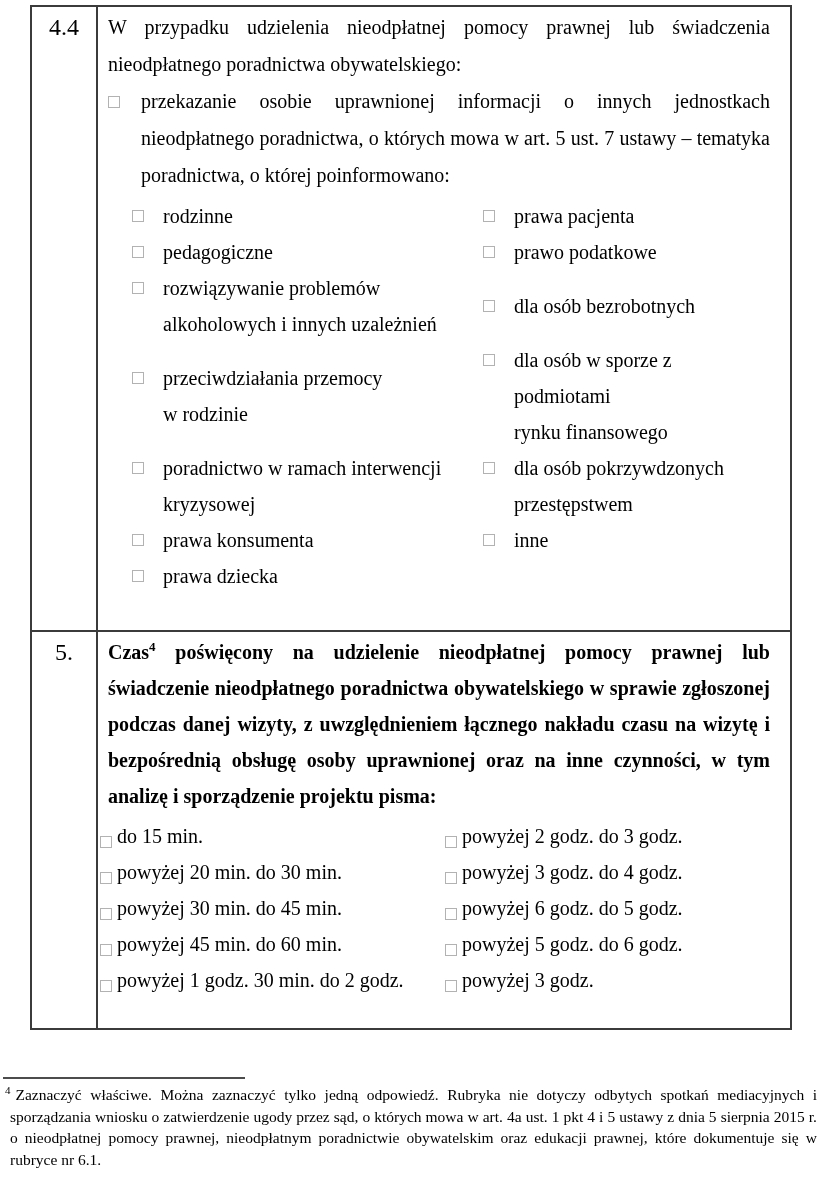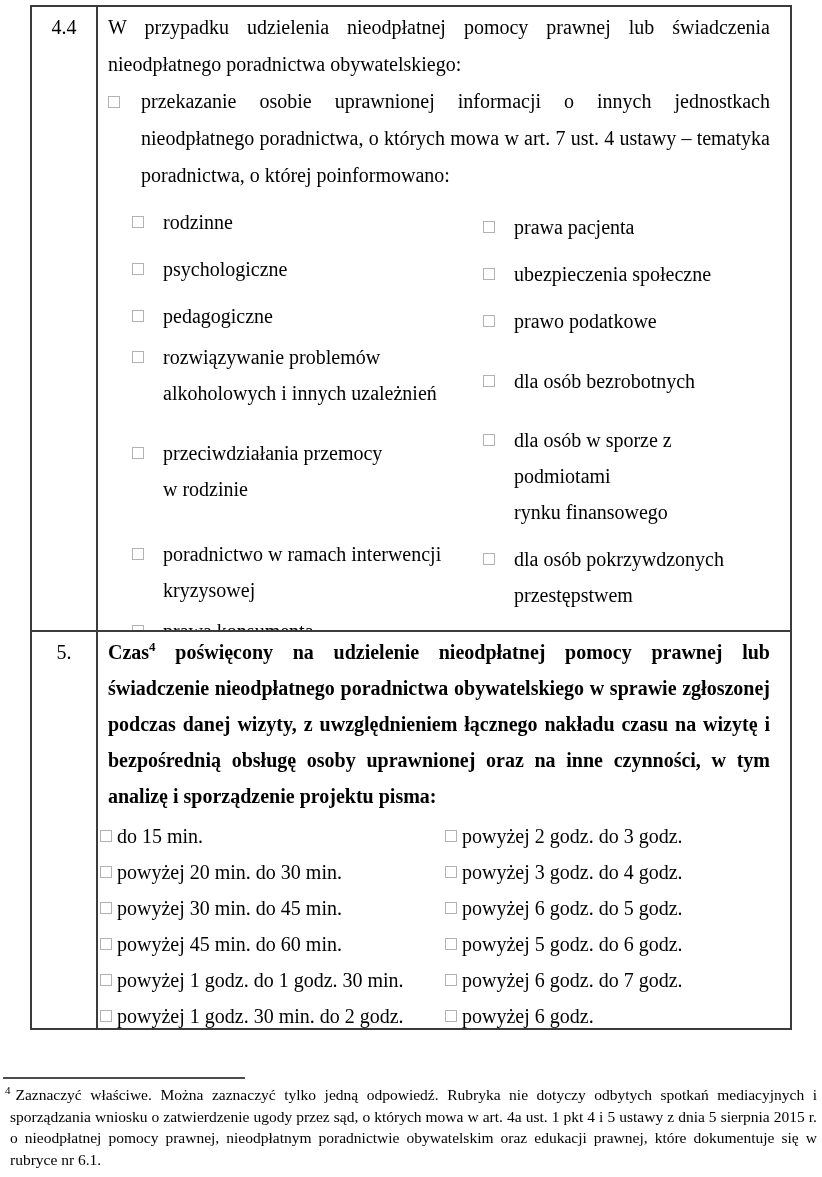--- a/index.html
+++ b/index.html
@@ -20,21 +20,21 @@
   }
   .trow { display: flex; box-sizing: border-box; }
   .trow-44 { height: 625px; border-bottom: 2px solid #3b3b3b; }
   .trow-5  { height: 396px; }
   .num-cell {
     flex: 0 0 66px;
     width: 66px;
     border-right: 2px solid #3b3b3b;
     box-sizing: border-box;
     text-align: center;
-    font-size: 20px;
+    font-size: 24px;
     line-height: 37px;
     padding-top: 2px;
   }
   .content-cell {
     flex: 1;
     box-sizing: border-box;
     padding: 2px 20px 0 10px;
     font-size: 20px;
     overflow: hidden;
   }
@@ -47,27 +47,27 @@
     flex: 0 0 10px;
   }
   .hang-item { display: flex; line-height: 37px; }
   .hang-item .cb { margin-top: 13px; }
   .hang-item .hang-text { flex: 1; margin-left: 21px; text-align: justify; }
   .topics { margin-top: 4px; }
   .topic-row { display: flex; align-items: center; }
   .topic-item { display: flex; line-height: 36px; align-items: flex-start; }
   .topic-item .cb { margin-top: 12px; }
   .topic-item.t-left { margin-left: 24px; width: 351px; flex-shrink: 0; box-sizing: border-box; }
-  .topic-item.t-right { flex: 1; margin-top: 11px; }
+  .topic-item.t-right { flex: 1; }
   .topic-label { margin-left: 19px; white-space: pre-line; }
   .heading { font-weight: bold; text-align: justify; line-height: 36px; }
   sup.fn-ref { font-size: 13px; vertical-align: super; line-height: 0; }
   .durations { margin-top: 4px; margin-left: -8px; }
   .duration-row { display: flex; }
-  .duration-item { display: flex; line-height: 36px; align-items: flex-start; }
+  .duration-item { display: flex; line-height: 36px; align-items: center; }
   .duration-item .cb { margin-top: 12px; }
   .duration-item.d-left { width: 345px; flex-shrink: 0; box-sizing: border-box; }
   .duration-item.d-right { flex: 1; }
   .duration-label { margin-left: 5px; }
   .footnote {
     position: absolute;
     left: 3px; top: 1077px;
     width: 814px;
     font-size: 15.5px;
   }
@@ -90,46 +90,36 @@
 <body>
 
 <div class="form-table">
 
   <div class="trow trow-44">
     <div class="num-cell">4.4</div>
     <div class="content-cell">
       <div class="intro">W przypadku udzielenia nieodpłatnej pomocy prawnej lub świadczenia nieodpłatnego poradnictwa obywatelskiego:</div>
       <div class="hang-item">
         <span class="cb"></span>
-        <div class="hang-text">przekazanie osobie uprawnionej informacji o innych jednostkach nieodpłatnego poradnictwa, o których mowa w art. 7 ust. 4 ustawy – tematyka poradnictwa, o której poinformowano:</div>
+        <div class="hang-text">przekazanie osobie uprawnionej informacji o innych jednostkach nieodpłatnego poradnictwa, o których mowa w art. 5 ust. 7 ustawy – tematyka poradnictwa, o której poinformowano:</div>
       </div>
 
       <div class="topics">
 
         <div class="topic-row">
           <div class="topic-item t-left">
             <span class="cb"></span>
             <span class="topic-label">rodzinne</span>
           </div>
           <div class="topic-item t-right">
             <span class="cb"></span>
             <span class="topic-label">prawa pacjenta</span>
           </div>
         </div>
 
-        <div class="topic-row">
-          <div class="topic-item t-left">
-            <span class="cb"></span>
-            <span class="topic-label">psychologiczne</span>
-          </div>
-          <div class="topic-item t-right">
-            <span class="cb"></span>
-            <span class="topic-label">ubezpieczenia społeczne</span>
-          </div>
-        </div>
 
         <div class="topic-row">
           <div class="topic-item t-left">
             <span class="cb"></span>
             <span class="topic-label">pedagogiczne</span>
           </div>
           <div class="topic-item t-right">
             <span class="cb"></span>
             <span class="topic-label">prawo podatkowe</span>
           </div>
@@ -171,20 +161,24 @@
             <span class="cb"></span>
             <span class="topic-label">dla osób pokrzywdzonych
 przestępstwem</span>
           </div>
         </div>
 
         <div class="topic-row">
           <div class="topic-item t-left">
             <span class="cb"></span>
             <span class="topic-label">prawa konsumenta</span>
+          </div>
+          <div class="topic-item t-right">
+            <span class="cb"></span>
+            <span class="topic-label">inne</span>
           </div>
         </div>
 
         <div class="topic-row">
           <div class="topic-item t-left">
             <span class="cb"></span>
             <span class="topic-label">prawa dziecka</span>
           </div>
         </div>
 
@@ -236,39 +230,29 @@
           <div class="duration-item d-left">
             <span class="cb"></span>
             <span class="duration-label">powyżej 45 min. do 60 min.</span>
           </div>
           <div class="duration-item d-right">
             <span class="cb"></span>
             <span class="duration-label">powyżej 5 godz. do 6 godz.</span>
           </div>
         </div>
 
-        <div class="duration-row">
-          <div class="duration-item d-left">
-            <span class="cb"></span>
-            <span class="duration-label">powyżej 1 godz. do 1 godz. 30 min.</span>
-          </div>
-          <div class="duration-item d-right">
-            <span class="cb"></span>
-            <span class="duration-label">powyżej 6 godz. do 7 godz.</span>
-          </div>
-        </div>
 
         <div class="duration-row">
           <div class="duration-item d-left">
             <span class="cb"></span>
             <span class="duration-label">powyżej 1 godz. 30 min. do 2 godz.</span>
           </div>
           <div class="duration-item d-right">
             <span class="cb"></span>
-            <span class="duration-label">powyżej 6 godz.</span>
+            <span class="duration-label">powyżej 3 godz.</span>
           </div>
         </div>
 
       </div>
     </div>
   </div>
 
 </div>
 
 <div class="footnote">

